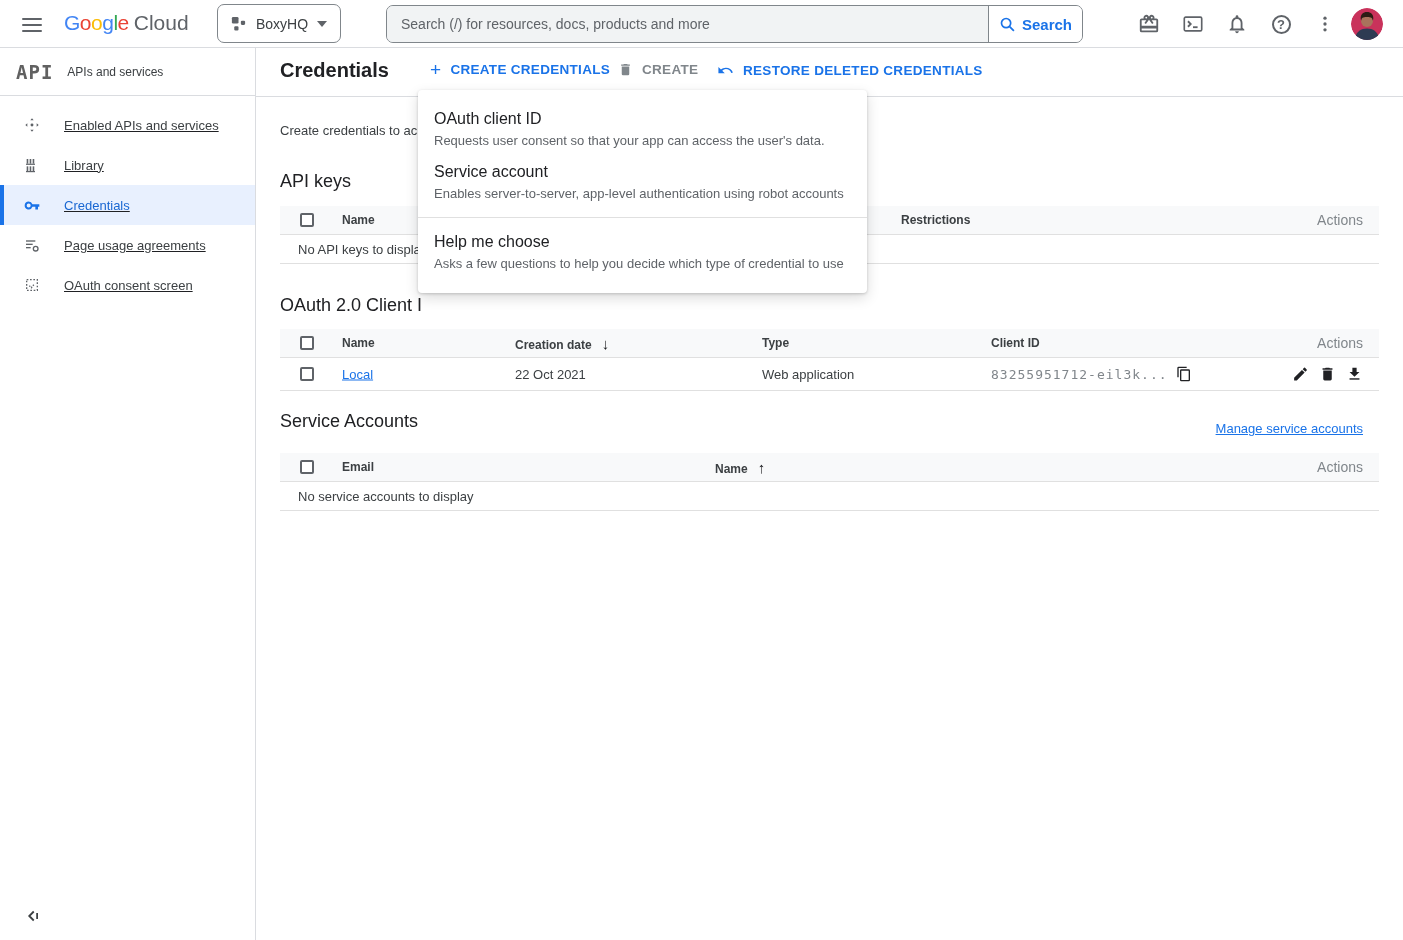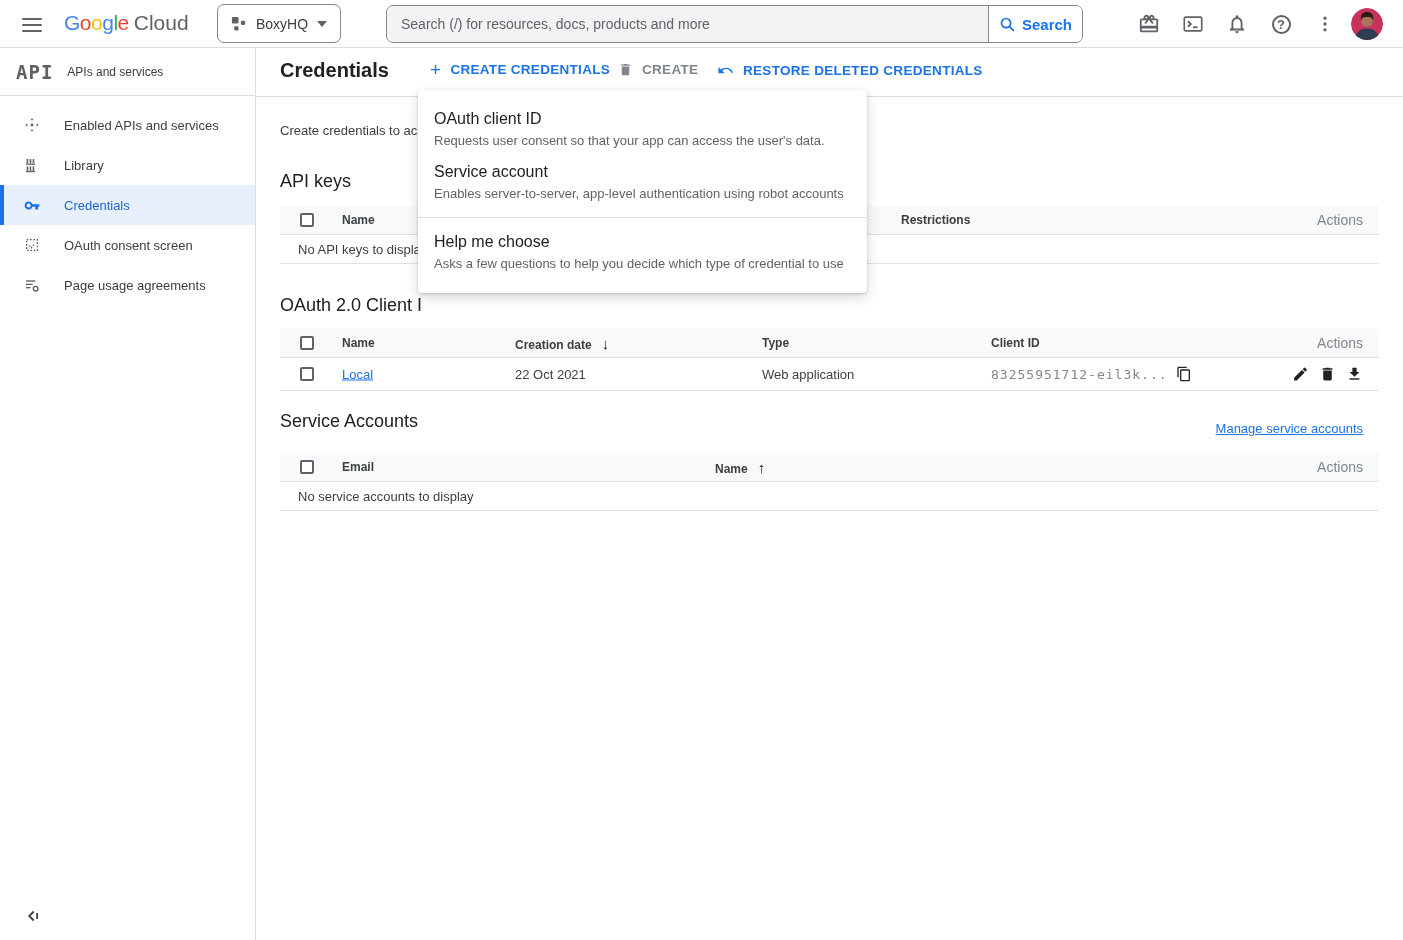--- a/index.html
+++ b/index.html
@@ -24,21 +24,21 @@
   .search-btn { width:94px; background:#fff; border:none; border-left:1px solid #80868b; color:#1a73e8; font-size:15px; font-weight:600; font-family:inherit; display:flex; align-items:center; justify-content:center; gap:6px; cursor:pointer; }
   .tb-icon { position:absolute; top:12px; width:24px; height:24px; color:#5f6368; cursor:pointer; display:flex; align-items:center; justify-content:center; }
   .help-circle { width:19px; height:19px; border:2px solid #5f6368; border-radius:50%; font-size:13px; font-weight:700; color:#5f6368; display:flex; align-items:center; justify-content:center; }
   .avatar { position:absolute; left:1351px; top:8px; width:32px; height:32px; border-radius:50%; overflow:hidden; cursor:pointer; }
 
   
   .sidebar { position:absolute; left:0; top:48px; width:256px; height:892px; background:#fff; border-right:1px solid #dadce0; z-index:2; }
   .sb-header { height:48px; border-bottom:1px solid #dadce0; display:flex; align-items:center; padding-left:16px; gap:14px; }
   .sb-logo { font-family:"DejaVu Sans Mono","Liberation Mono",monospace; font-weight:700; font-size:19px; color:#616161; letter-spacing:1px; }
   .sb-title { font-size:12px; color:#3c4043; }
-  .sb-items { margin-top:9px; }
+  .sb-items { margin-top:9px;text-decoration:underline; }
   .sb-item { position:relative; height:40px; display:flex; align-items:center; padding-left:24px; gap:24px; font-size:13px; color:#3c4043; cursor:pointer; }
   .sb-item .sb-icon { width:16px; height:16px; color:#5f6368; display:flex; align-items:center; justify-content:center; }
   .sb-item.selected { background:#e8f0fe; color:#1967d2; }
   .sb-item.selected .sb-icon { color:#1a73e8; }
   .sb-item.selected::before { content:""; position:absolute; left:0; top:0; bottom:0; width:4px; background:#1a73e8; }
   .collapse-btn { position:absolute; left:24px; top:859px; width:18px; height:18px; color:#3c4043; cursor:pointer; }
 
   
   .main-header { position:absolute; left:256px; top:48px; width:1147px; height:49px; border-bottom:1px solid #dadce0; background:#fff; }
   .page-title { position:absolute; left:24px; top:11px; font-size:20px; color:#202124; }
@@ -186,37 +186,37 @@
       <div class="sb-item selected">
         <span class="sb-icon">
           <svg width="17" height="17" viewBox="0 0 24 24" fill="currentColor">
               <path d="M12.65 10A6 6 0 0 0 7 6a6 6 0 1 0 5.65 8H17v4h4v-4h2v-4H12.65zM7 15a3 3 0 1 1 0-6 3 3 0 0 1 0 6z"></path>
             </svg>
         </span>
         <span>Credentials</span>
       </div>
       <div class="sb-item">
         <span class="sb-icon">
-          <svg width="16" height="16" viewBox="0 0 24 24" fill="none" stroke="currentColor" stroke-width="2" stroke-dasharray="2.5 2.5">
-              <rect x="4" y="4" width="16" height="16"></rect>
-              <path d="M8 13l3 3 5-6" stroke-dasharray="2 2"></path>
-            </svg>
-        </span>
-        <span>OAuth consent screen</span>
-      </div>
-      <div class="sb-item">
-        <span class="sb-icon">
           <svg width="16" height="16" viewBox="0 0 24 24" fill="currentColor">
               <rect x="3" y="5" width="14" height="2"></rect>
               <rect x="3" y="10" width="10" height="2"></rect>
               <rect x="3" y="15" width="7" height="2"></rect>
               <path d="M17.5 13a4.5 4.5 0 1 0 0 9 4.5 4.5 0 0 0 0-9zm0 7a2.5 2.5 0 1 1 0-5 2.5 2.5 0 0 1 0 5z"></path>
             </svg>
         </span>
         <span>Page usage agreements</span>
+      </div>
+      <div class="sb-item">
+        <span class="sb-icon">
+          <svg width="16" height="16" viewBox="0 0 24 24" fill="none" stroke="currentColor" stroke-width="2" stroke-dasharray="2.5 2.5">
+              <rect x="4" y="4" width="16" height="16"></rect>
+              <path d="M8 13l3 3 5-6" stroke-dasharray="2 2"></path>
+            </svg>
+        </span>
+        <span>OAuth consent screen</span>
       </div>
     </nav>
     <div class="collapse-btn">
       <svg width="18" height="18" viewBox="0 0 24 24" fill="none" stroke="currentColor" stroke-width="2.4">
           <path d="M13 6l-6 6 6 6"></path>
           <line x1="17.5" y1="8" x2="17.5" y2="16"></line>
         </svg>
     </div>
   </aside>
 

